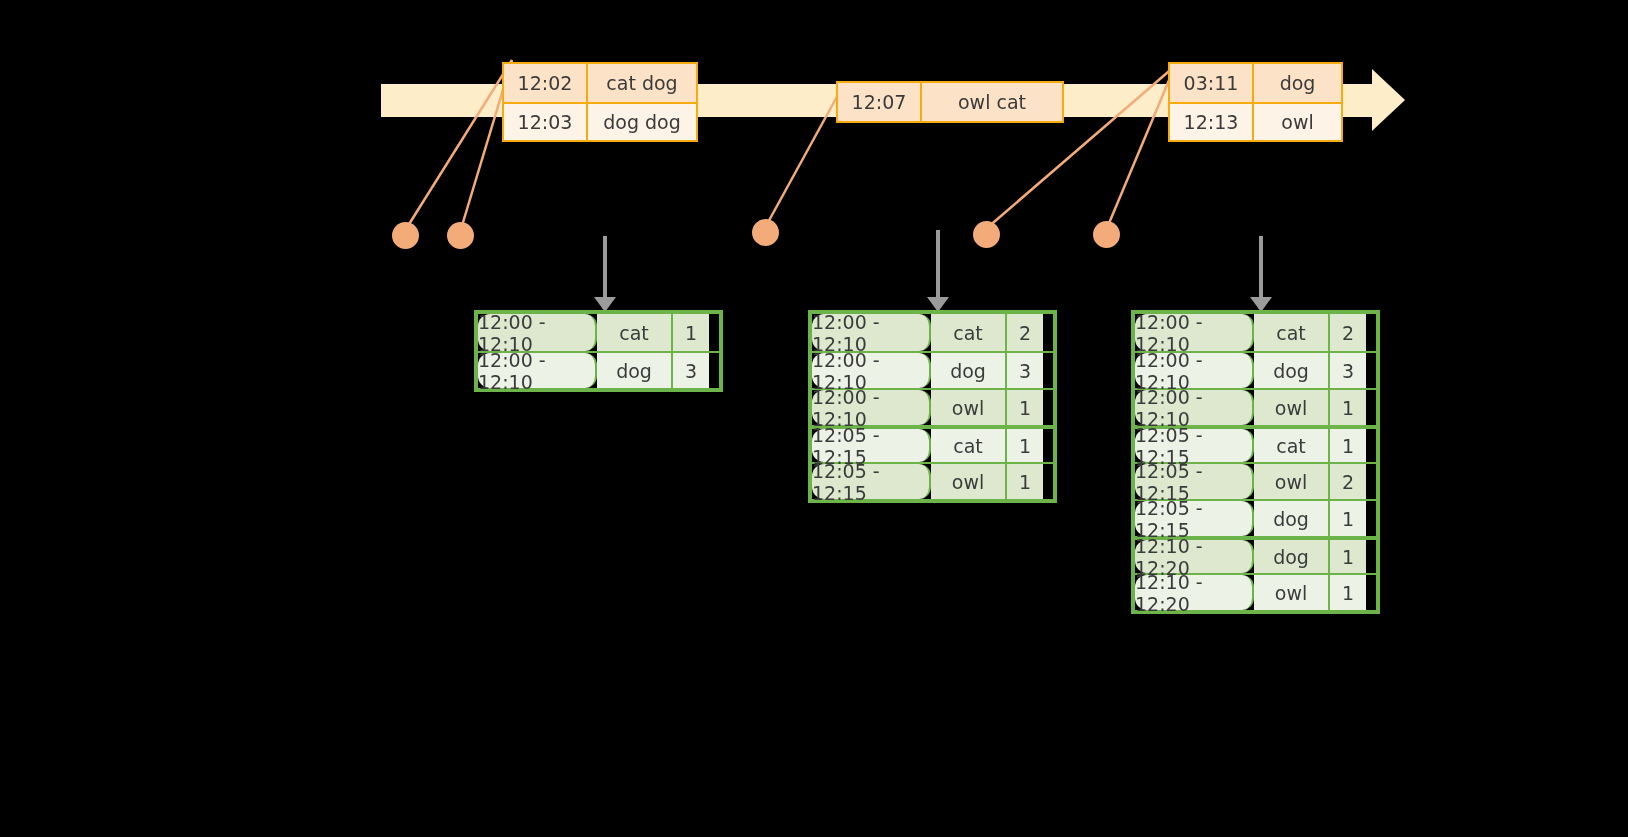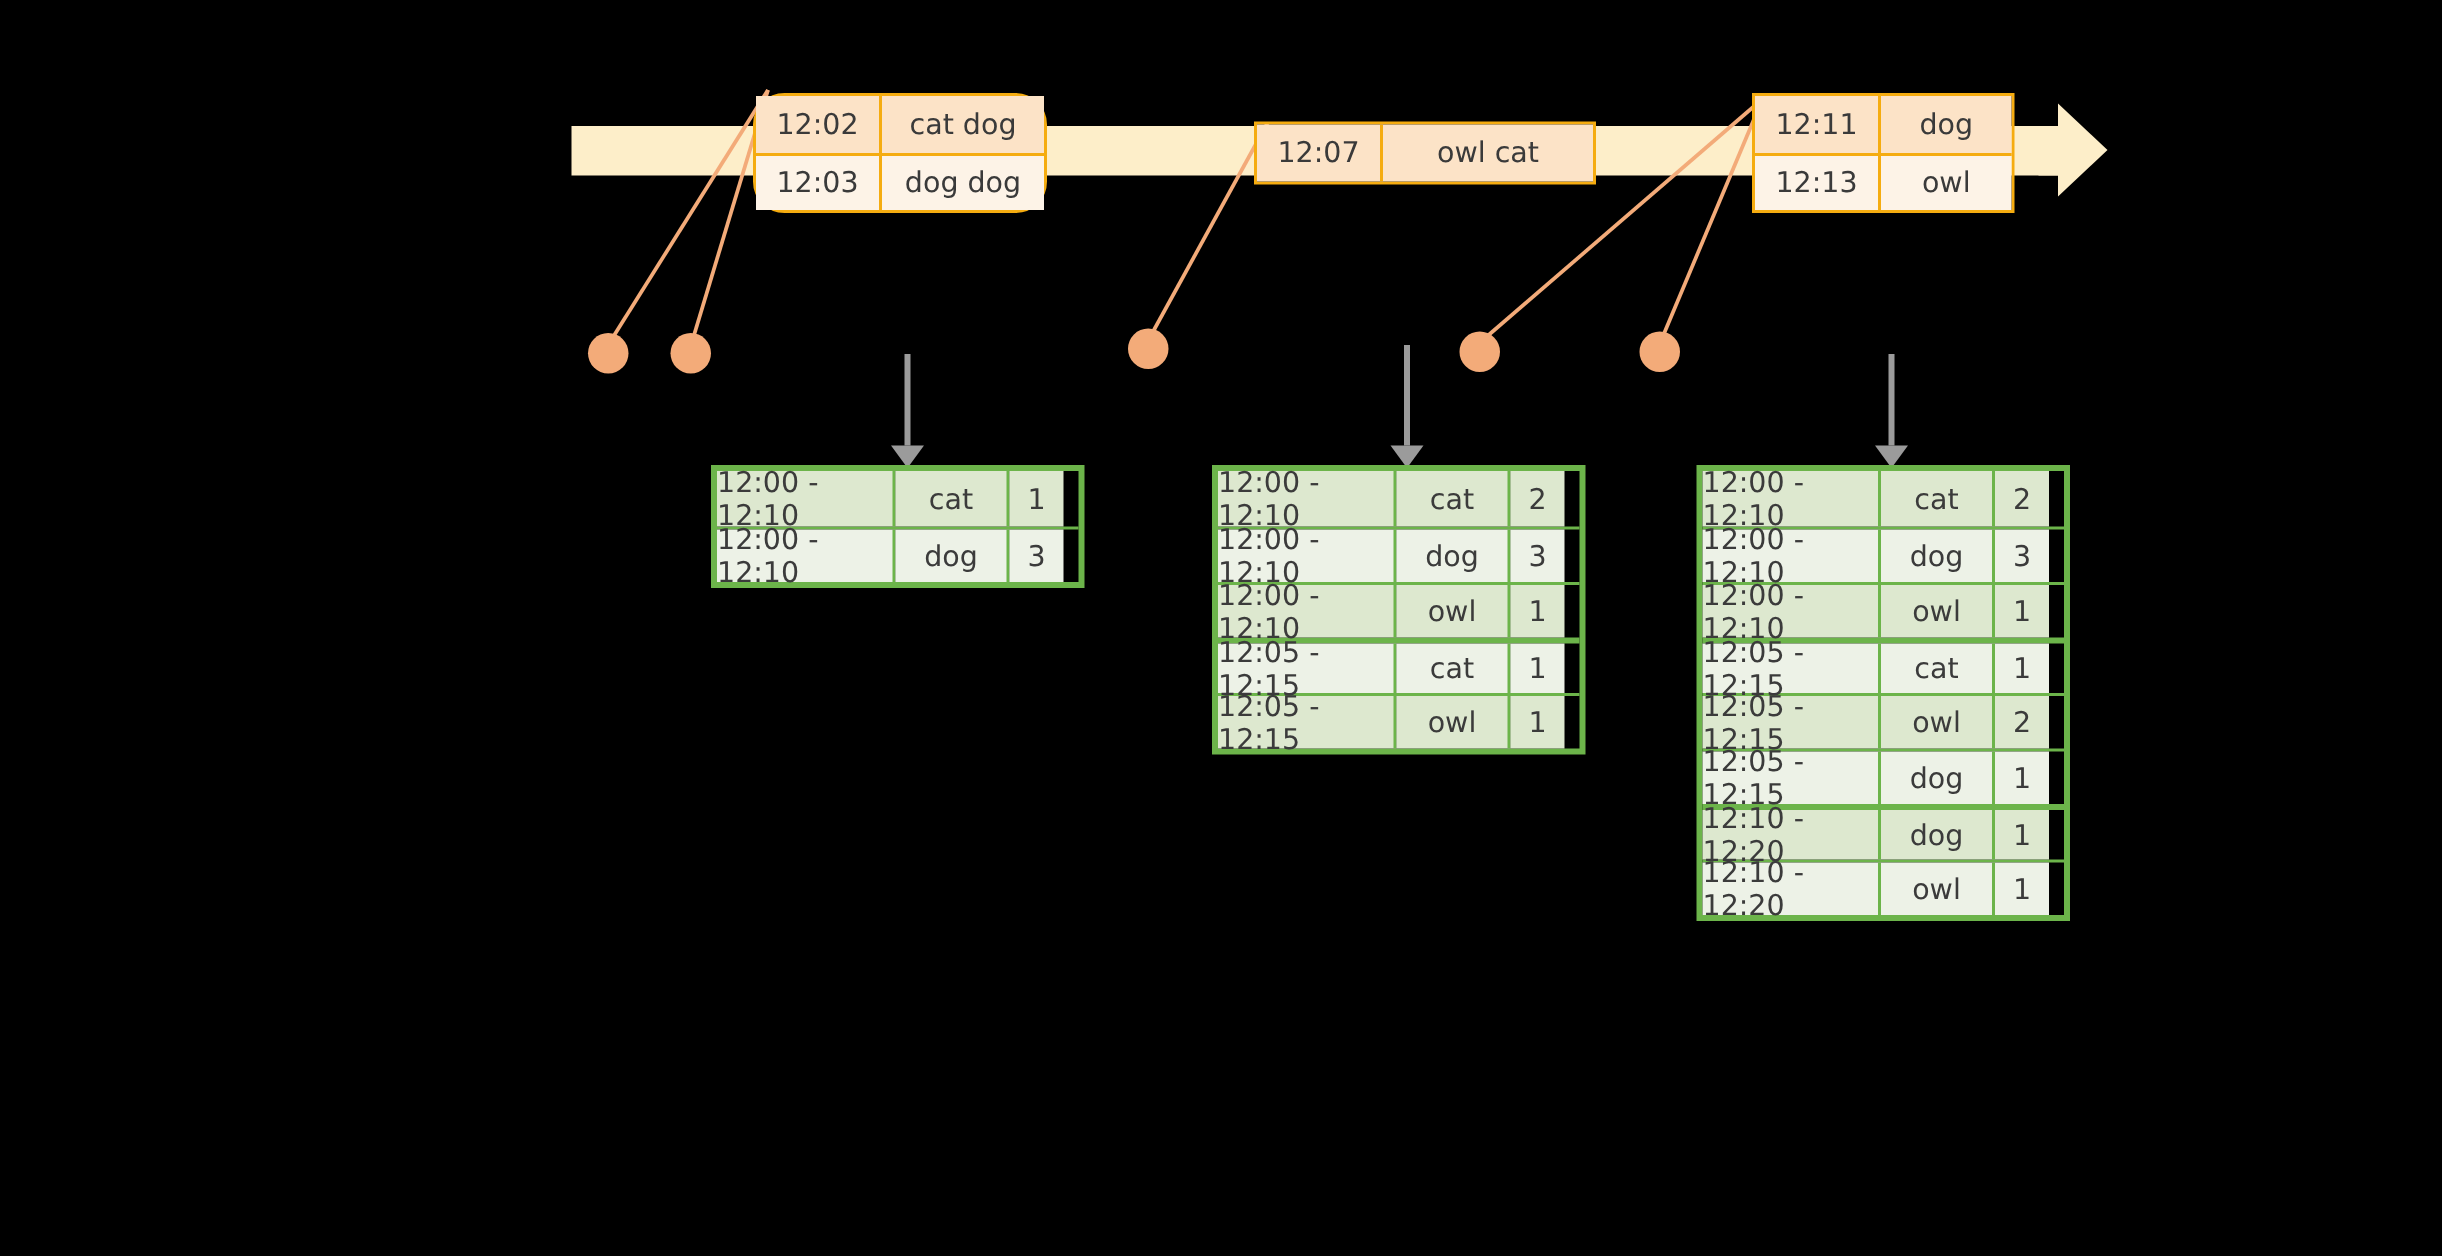--- a/index.html
+++ b/index.html
@@ -20,21 +20,21 @@
        display:flex;flex-direction:column;}
   .evt-row{display:flex;height:38px;box-sizing:border-box;}
   .evt-row + .evt-row{border-top:2px solid #f5ac10;}
   .evt-row.shade  .c{background:#fce3c7;}
   .evt-row.plain  .c{background:#fdf3e7;text-align:right;}
   .evt-row .c{display:flex;align-items:center;justify-content:center;
               box-sizing:border-box;color:#3a3a3a;font-size:19px;}
   .evt-row .c.time{width:84px;border-right:2px solid #f5ac10;}
   .evt-row .c.words{flex:1;}
 
-  #evt1{left:502px;top:62px;width:196px;border-radius:21px;}
+  #evt1{left:502px;top:62px;width:196px;}
   #evt1 .c.words{width:110px;}
   #evt2{left:836px;top:81px;width:228px;}
   #evt2 .c.words{width:110px;text-align:right;}
   #evt3{left:1168px;top:62px;width:175px;}
   #evt3 .c.words{width:89px;}
 
   
   .dot{position:absolute;width:27px;height:27px;border-radius:50%;
        background:#f3ab79;}
   svg#links{position:absolute;left:0;top:0;width:1628px;height:837px;
@@ -42,21 +42,21 @@
 
   
   .rtable{position:absolute;border:4px solid #6cb44a;box-sizing:border-box;}
   .rrow{display:flex;height:37px;box-sizing:border-box;}
   .rrow + .rrow{border-top:2px solid #6cb44a;}
   .rrow.thick + .rrow{border-top:4px solid #6cb44a;}
   .rrow .cell{display:flex;align-items:center;justify-content:center;
               box-sizing:border-box;color:#3b3b3b;font-size:19px;}
   .rrow.a .cell{background:#dde8cf;}
   .rrow.b .cell{background:#edf2e7;}
-  .rrow .cell.win{width:119px;border-right:2px solid #6cb44a;}
+  .rrow .cell.win{width:119px;border-right:2px solid #6cb44a;border-radius:12px;}
   .rrow .cell.word{width:76px;border-right:2px solid #6cb44a;}
   .rrow .cell.cnt{width:36px;}
 
   #tbl1{left:474px;top:310px;width:249px;}
   #tbl2{left:808px;top:310px;width:249px;}
   #tbl3{left:1131px;top:310px;width:249px;}
 
   
   .darrow{position:absolute;width:12px;}
   .darrow .stem{position:absolute;left:4px;top:0;width:4px;
@@ -96,21 +96,21 @@
 
   <div class="evt" id="evt2">
     <div class="evt-row shade">
       <div class="c time">12:07</div>
       <div class="c words">owl cat</div>
     </div>
   </div>
 
   <div class="evt" id="evt3">
     <div class="evt-row shade">
-      <div class="c time">12:11</div>
+      <div class="c time">03:11</div>
       <div class="c words">dog</div>
     </div>
     <div class="evt-row plain">
       <div class="c time">12:13</div>
       <div class="c words">owl</div>
     </div>
   </div>
 
   <div id="dots-layer">
       <div class="dot" style="left: 392px; top: 222px;"></div>

